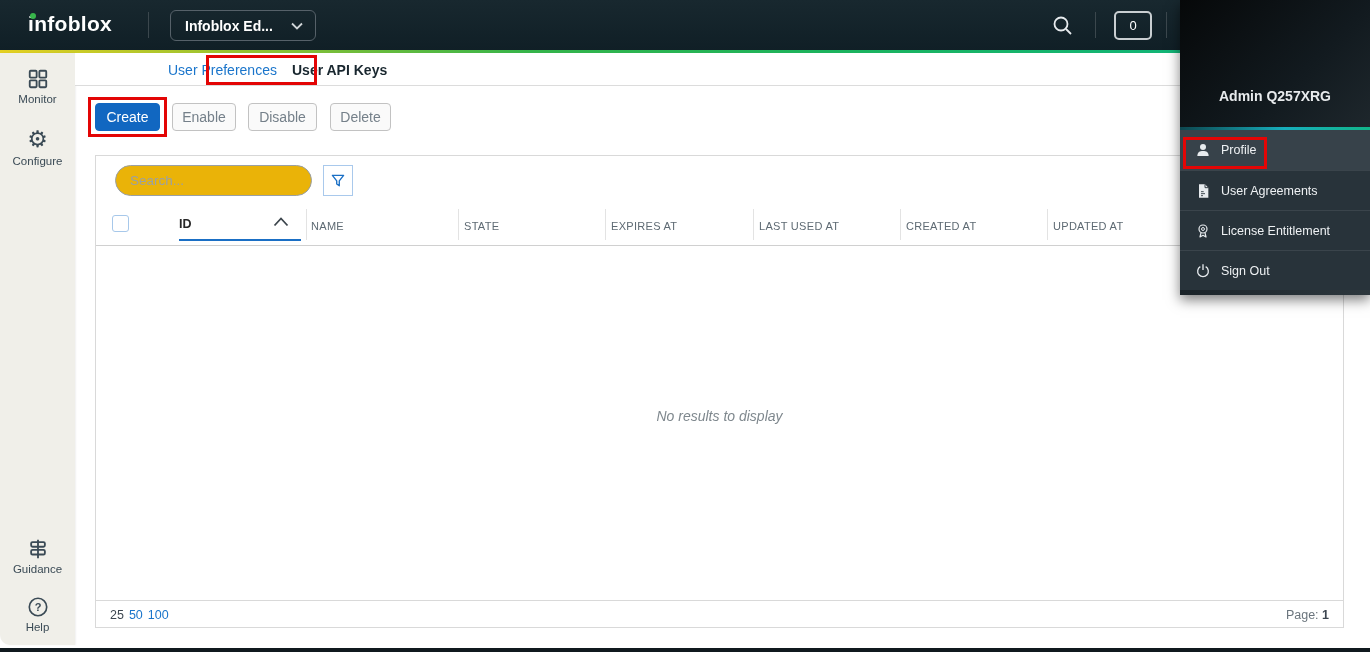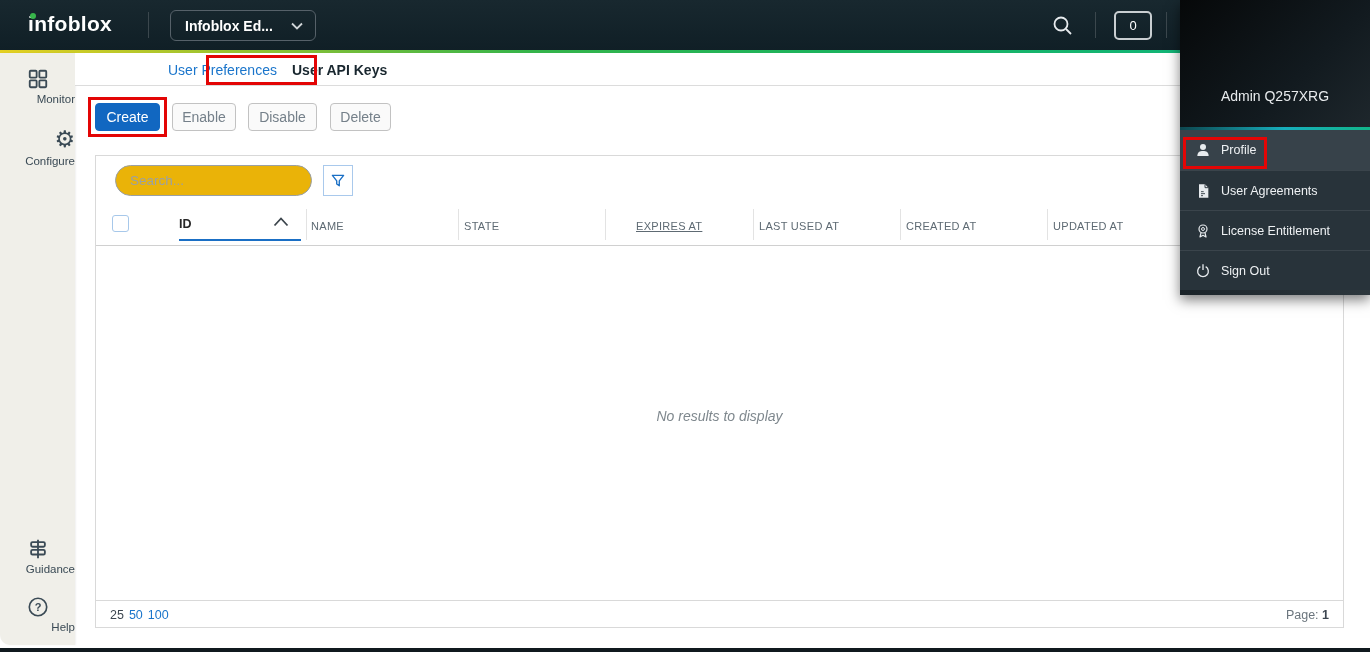--- a/index.html
+++ b/index.html
@@ -26,21 +26,21 @@
   
   .accent-line { position:absolute; left:0; top:50px; width:1180px; height:3px;
           background:linear-gradient(90deg,#e5d022 0%,#9ec32f 18%,#35b44a 45%,#1cb35d 70%,#12b577 100%); }
 
   
   .main-bg { position:absolute; left:0; top:53px; width:1370px; height:595px; background:#fff; }
 
   
   .sidebar { position:absolute; left:0; top:53px; width:75px; height:592px; background:#f0efe9;
           border-bottom-left-radius:10px; box-shadow:1px 0 2px rgba(0,0,0,.06); }
-  .side-item { position:absolute; left:0; width:75px; text-align:right; color:#3a4a55;
+  .side-item { position:absolute; left:0; width:75px; text-align:center; color:#3a4a55;
           font-size:11.5px; cursor:pointer; }
   .side-item svg, .side-item .gear-glyph { display:block; margin:0 auto 3px auto; color:#3a4a55; }
   .gear-glyph { font-size:23px; line-height:23px; height:24px; }
 
   
   .tabbar { position:absolute; left:75px; top:53px; width:1344px; height:33px; background:#fff;
           border-bottom:1px solid #dcdcdc; }
   .tab { position:absolute; top:0; height:33px; display:flex; align-items:center; font-size:14px; cursor:pointer; }
   .tab-pref { left:93px; color:#1a75cb; }
   .tab-api  { left:217px; color:#19272f; font-weight:bold; }
@@ -83,21 +83,21 @@
   .page-ind b { color:#3c4650; }
 
   
   .panel { position:absolute; left:1180px; top:0; width:190px; height:295px; z-index:50;
           background:linear-gradient(135deg,#060809 0%,#121a1f 40%,#2e383e 100%);
           box-shadow:0 5px 12px rgba(0,0,0,.5); }
   .avatar { position:absolute; left:61px; top:10px; width:72px; height:72px; border-radius:50%;
           background:#1d2935; color:#eef2f5; font-size:24px; display:flex; align-items:center;
           justify-content:center; letter-spacing:1px; }
   .uname { position:absolute; left:0; top:88px; width:100%; text-align:center; color:#e8ebed;
-          font-size:14px; font-weight:normal; }
+          font-size:14px; font-weight:bold; }
   .teal-line { position:absolute; left:0; top:127px; width:100%; height:3px;
           background:linear-gradient(90deg,#0d464e 0%,#17aebc 55%,#12b58a 100%); }
   .menu { position:absolute; left:0; top:130px; width:100%; }
   .menu-item { height:40px; background:#28333a; display:flex; align-items:center; padding-left:15px;
           color:#eef1f3; font-size:12.5px; cursor:pointer; }
   .menu-item + .menu-item { border-top:1px solid #3a444b; }
   .menu-item.hl { background:#37424a; }
   .menu-item svg { margin-right:10px; flex:0 0 auto; }
 
   
@@ -199,21 +199,21 @@
     <svg class="sort-chevron" width="16" height="10" viewBox="0 0 16 10">
       <polyline points="1.5,8.5 8,1.5 14.5,8.5" fill="none" stroke="#3c454c" stroke-width="1.8"></polyline>
     </svg>
     <div class="id-underline"></div>
 
     <div class="col-sep" style="left:210px;"></div>
     <div class="th" style="left:215px;">NAME</div>
     <div class="col-sep" style="left:362px;"></div>
     <div class="th" style="left:368px;">STATE</div>
     <div class="col-sep" style="left:509px;"></div>
-    <div class="th" style="left:540px;text-decoration:underline;">EXPIRES AT</div>
+    <div class="th" style="left:515px;">EXPIRES AT</div>
     <div class="col-sep" style="left:657px;"></div>
     <div class="th" style="left:663px;">LAST USED AT</div>
     <div class="col-sep" style="left:804px;"></div>
     <div class="th" style="left:810px;">CREATED AT</div>
     <div class="col-sep" style="left:951px;"></div>
     <div class="th" style="left:957px;">UPDATED AT</div>
   </div>
 
   <div class="empty-msg">No results to display</div>
 

